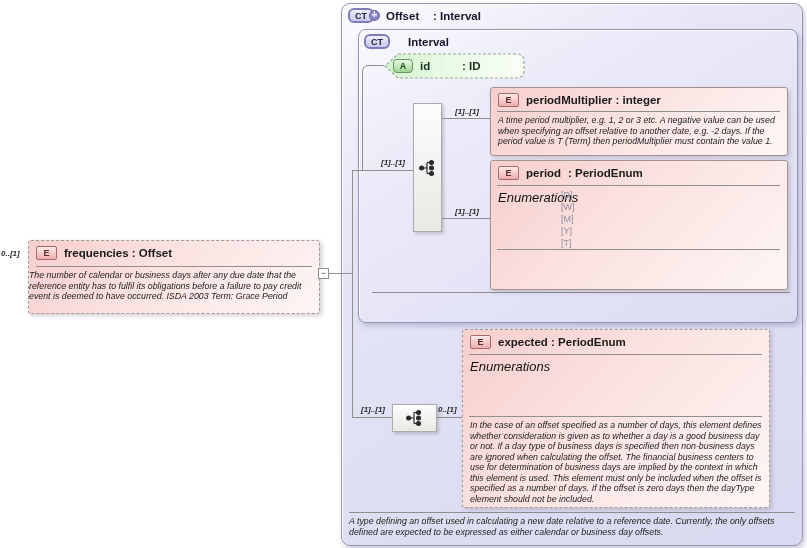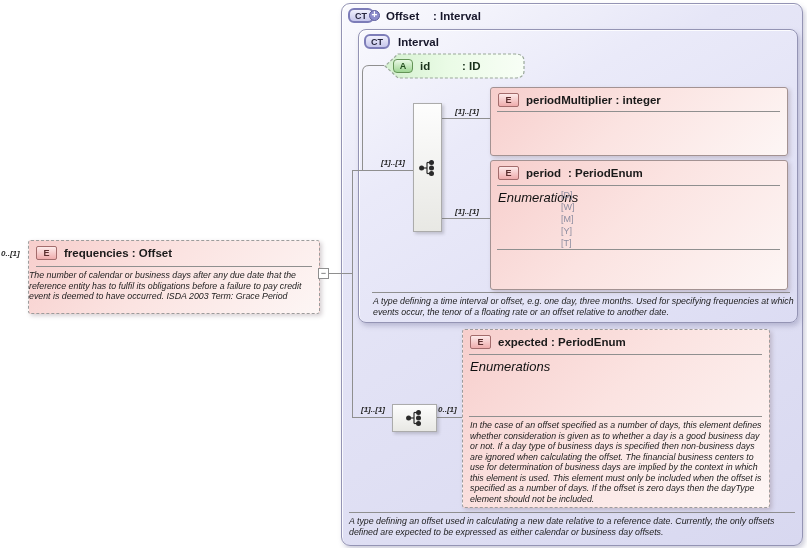--- a/index.html
+++ b/index.html
@@ -89,24 +89,23 @@
     <span style="margin-left:6px;" class="nm tab47">Offset</span>
     <span>: Interval</span>
   </div>
   <div class="sep" style="left:7px;top:508px;width:446px;"></div>
   <div class="desc" style="left:7px;top:512px;width:452px;">A type defining an offset used in calculating a new date relative to a reference date. Currently, the only offsets defined are expected to be expressed as either calendar or business day offsets.</div>
 </div>
 
 <div id="interval-container" class="ct-container" style="left:358px;top:29px;width:438px;height:292px;">
   <div class="ct-header" style="left:5px;top:4px;">
     <span class="badge-ct">CT</span>
-    <span style="margin-left:8px;">Interval</span>
+    <span style="margin-left:18px;">Interval</span>
   </div>
   <div class="sep" style="left:13px;top:262px;width:418px;"></div>
-  <div class="desc" style="left:14px;top:266px;width:424px;">A type defining a time interval or offset, e.g. one day, three months. Used for specifying frequencies at which events occur, the tenor of a floating rate or an offset relative to another date.</div>
 </div>
 
 <svg id="wire-overlay" width="807" height="548">
   <g stroke="#8f8f8f" stroke-width="1" fill="none" shape-rendering="crispEdges">
     <path d="M318,273.5 H352"></path>
     <path d="M352.5,170.5 V417.5"></path>
     <path d="M352,170.5 H413"></path>
     <path d="M441,118.5 H490"></path>
     <path d="M441,218.5 H490"></path>
     <path d="M352,417.5 H392"></path>
@@ -162,20 +161,21 @@
 </div>
 
 <div class="card-label" style="left:455px;top:107px;">[1]..[1]</div>
 <div class="ebox z2" style="left:490px;top:87px;width:296px;height:67px;">
   <div class="box-title">
     <span class="badge-e">E</span>
     <span class="nm">periodMultiplier </span>
     <span>: integer</span>
   </div>
   <div class="sep" style="left:6px;top:23px;width:283px;"></div>
+  <div class="desc" style="left:7px;top:27px;width:284px;">A time period multiplier, e.g. 1, 2 or 3 etc. A negative value can be used when specifying an offset relative to another date, e.g. -2 days. If the period value is T (Term) then periodMultiplier must contain the value 1.</div>
 </div>
 
 <div class="card-label" style="left:455px;top:207px;">[1]..[1]</div>
 <div class="ebox z2" style="left:490px;top:160px;width:296px;height:128px;">
   <div class="box-title">
     <span class="badge-e">E</span>
     <span class="nm tab42">period</span>
     <span>: PeriodEnum</span>
   </div>
   <div class="sep" style="left:6px;top:24px;width:283px;"></div>

